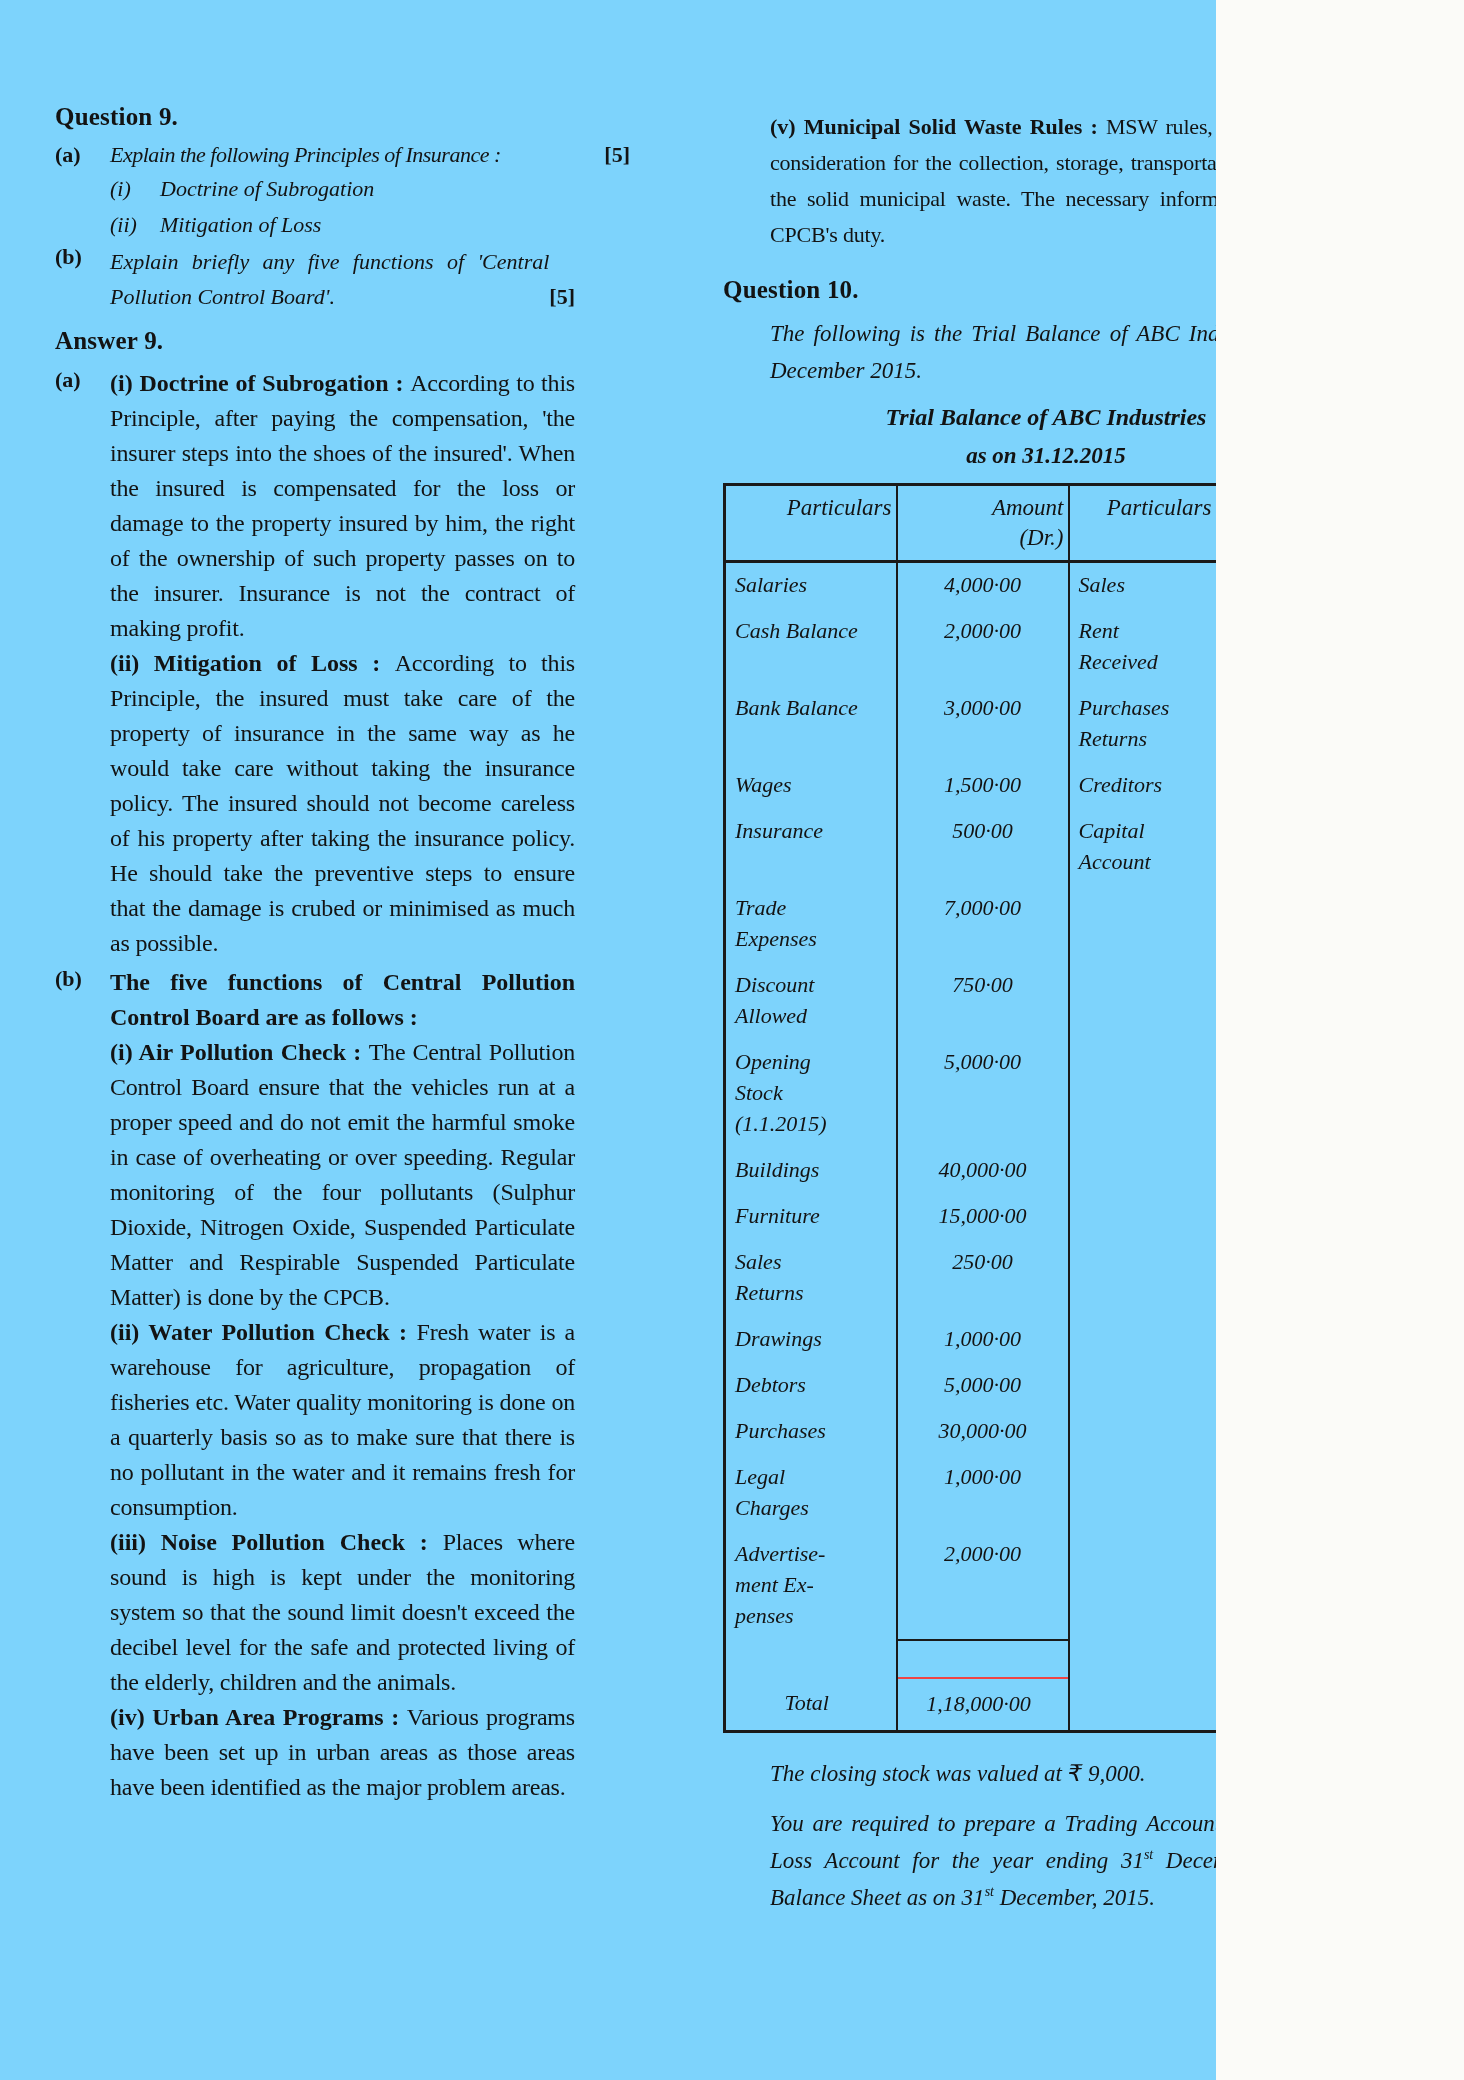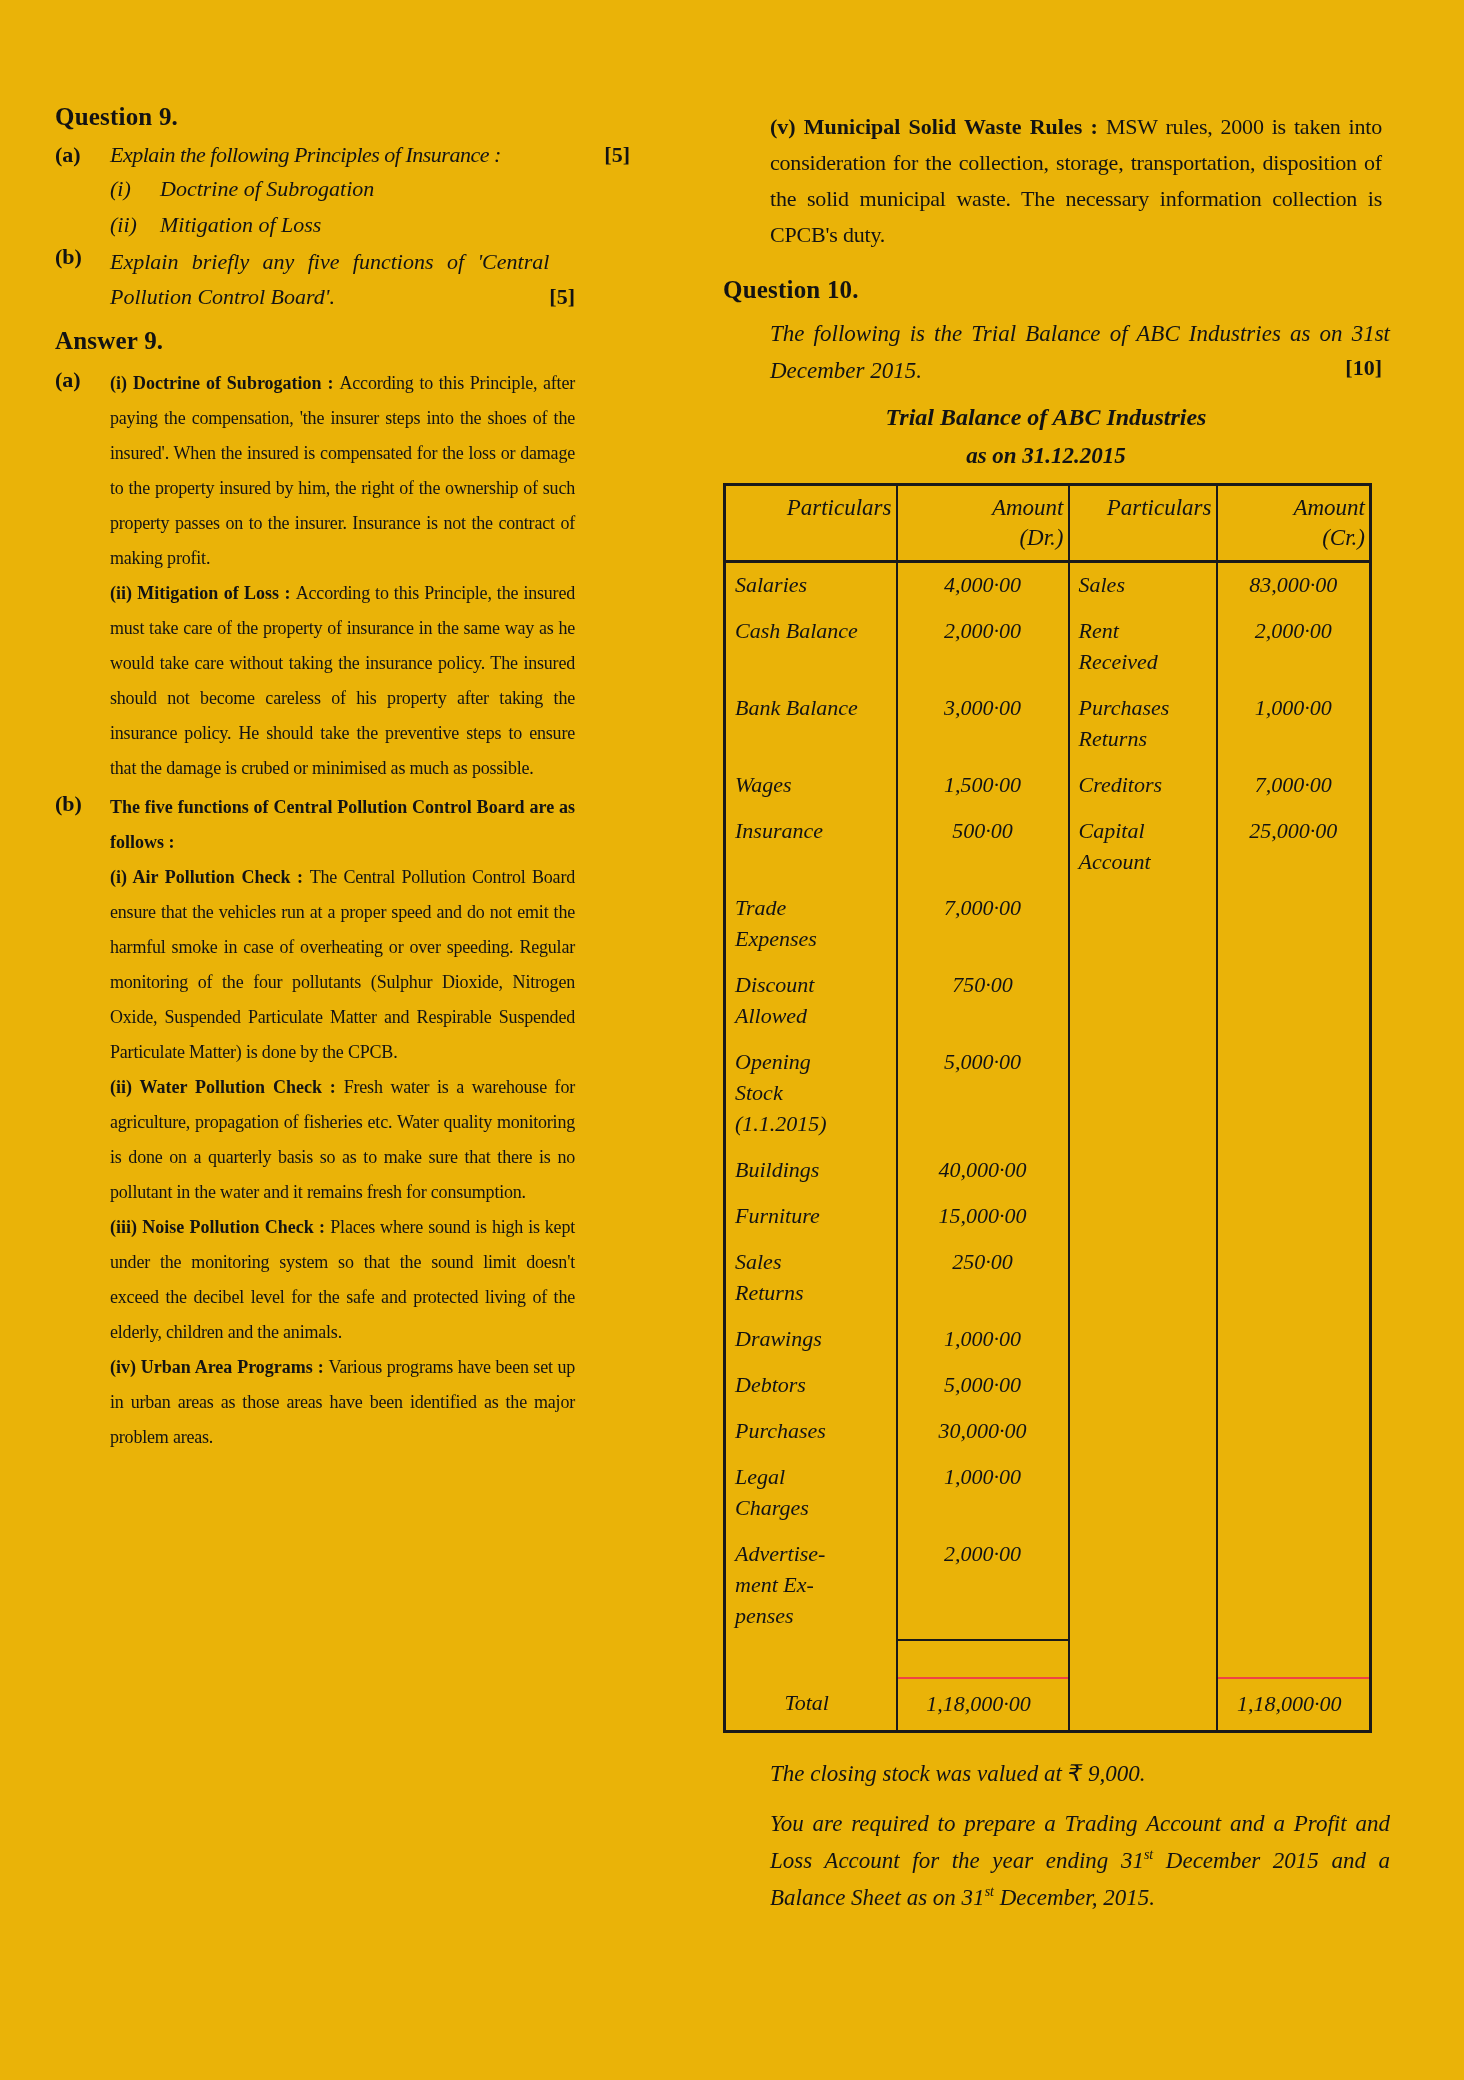--- a/index.html
+++ b/index.html
@@ -1,35 +1,35 @@
 <!DOCTYPE html>
 <html><head>
 <meta charset="utf-8">
 <style>
   html,body{margin:0;padding:0;background:#fbfbf8;}
   .page{
-    position:relative;width:1464px;height:2080px;background:#eab308;color:#131313;
+    position:relative;width:1216px;height:2080px;background:#7dd3fc;color:#131313;
     font-family:"Liberation Serif","DejaVu Serif",serif;overflow:hidden;text-decoration:underline;
   }
   
   .col-left{position:absolute;left:55px;top:100px;width:600px;}
   .sec-heading{font-weight:bold;font-size:25px;line-height:34px;margin:0 0 8px 0;letter-spacing:.2px;}
   .q-line{display:flex;align-items:baseline;width:575px;margin:2px 0 4px 0;}
   .q-label{flex:0 0 55px;font-weight:bold;font-size:22px;}
   .q-text-nowrap{white-space:nowrap;font-style:italic;font-size:22px;letter-spacing:-0.5px;}
   .q-marks{margin-left:auto;font-weight:bold;font-size:22px;padding-left:10px;}
   .sub-line{display:flex;margin:2px 0 2px 55px;font-style:italic;font-size:22px;line-height:34px;}
   .sub-label{flex:0 0 50px;}
   .q-item{display:flex;margin:2px 0 6px 0;}
   .q-body{width:465px;font-style:italic;font-size:22px;line-height:35px;text-align:justify;}
   .q-marks-float{float:right;font-weight:bold;font-style:normal;font-size:22px;margin-top:35px;}
   .ans-item{display:flex;margin-top:4px;}
   .ans-label{flex:0 0 55px;font-weight:bold;font-size:22px;padding-top:1px;}
   .ans-body{width:465px;}
-  .para{margin:0;text-align:justify;font-size:18px;line-height:35px;letter-spacing:-0.2px;}
+  .para{margin:0;text-align:justify;font-size:24px;line-height:35px;letter-spacing:-0.2px;}
   .para .lead{font-weight:bold;letter-spacing:0;}
   
   .col-right{position:absolute;left:723px;top:95px;width:700px;}
   .v-para{margin:14px 0 0 47px;width:612px;text-align:justify;font-size:22px;line-height:36px;letter-spacing:-0.2px;}
   .v-para .lead{font-weight:bold;letter-spacing:0;}
   .q10-heading{margin-top:20px;}
   .q10-intro{position:relative;margin:8px 0 0 47px;width:620px;font-style:italic;font-size:23px;line-height:37px;text-align:justify;}
   .q10-marks{position:absolute;right:8px;bottom:3px;font-weight:bold;font-style:normal;font-size:22px;}
   .tbl-title{width:646px;text-align:center;font-weight:bold;font-style:italic;font-size:24px;line-height:32px;margin-top:12px;}
   .tbl-subtitle{width:646px;text-align:center;font-weight:bold;font-style:italic;font-size:23px;line-height:30px;margin-top:8px;}

